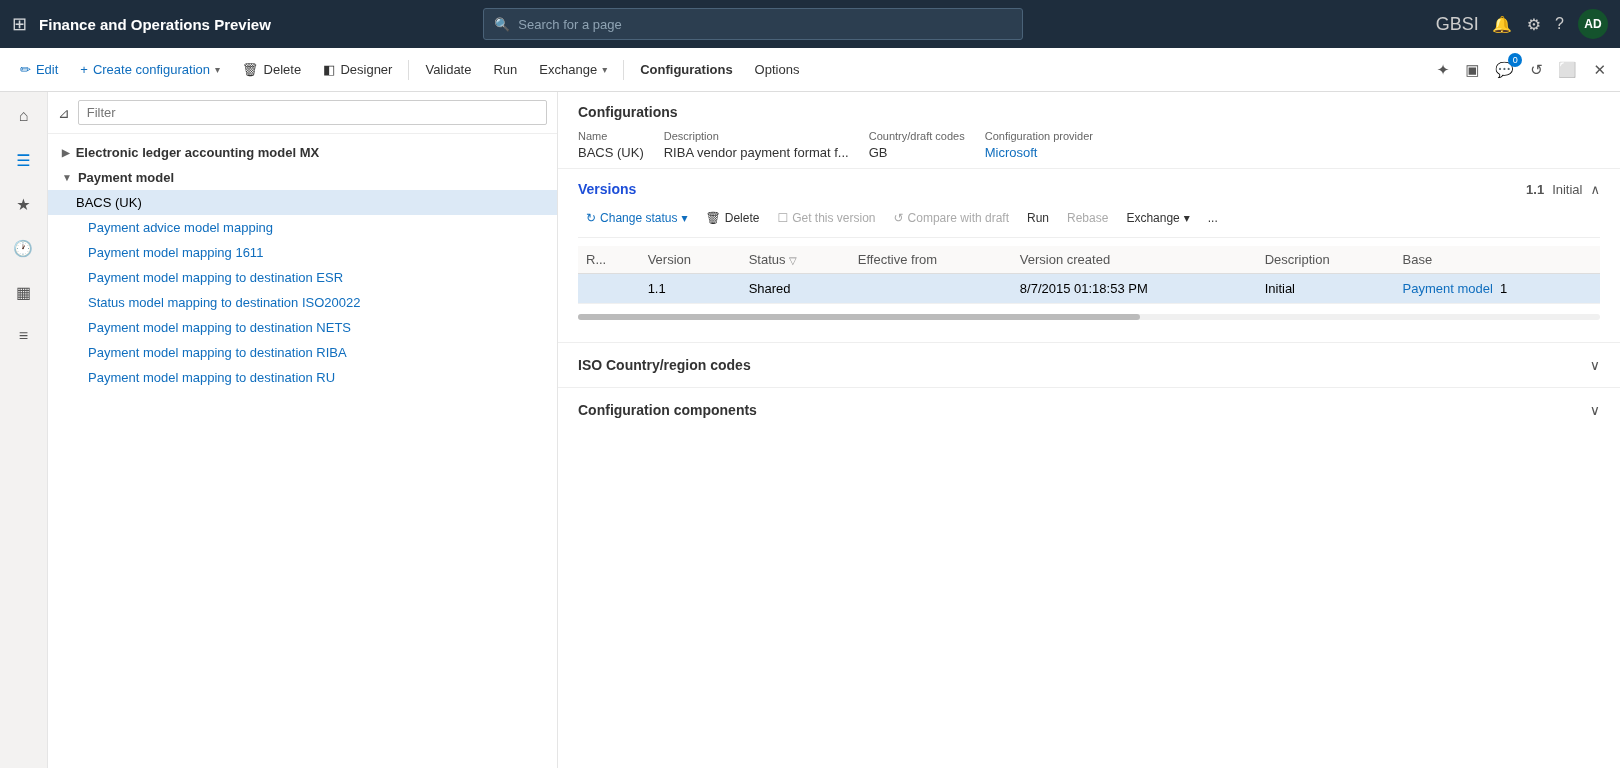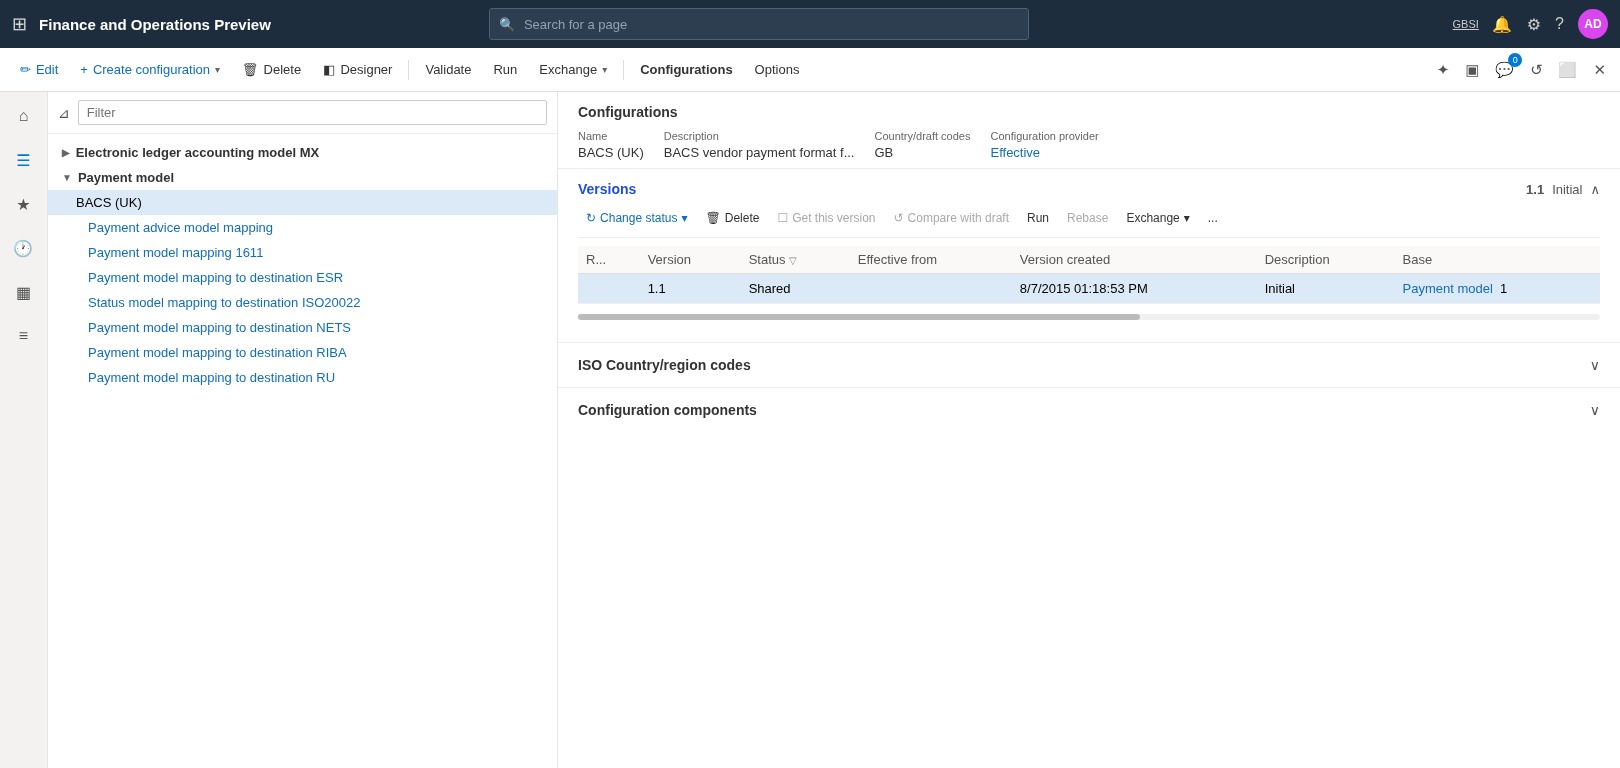--- a/index.html
+++ b/index.html
@@ -22,24 +22,24 @@
       background: transparent; border: none; color: #cdd; outline: none;
       font-size: 13px; width: 100%;
     }
     .top-bar-search input::placeholder { color: #8fa3b3; }
     .top-bar-right { display: flex; align-items: center; gap: 14px; margin-left: auto; }
     .top-bar-right .icon-btn {
       color: #ccc; font-size: 16px; cursor: pointer; background: none; border: none;
     }
     .avatar {
       width: 30px; height: 30px; border-radius: 50%;
-      background: #d946ef; color: #fff; display: flex; align-items: center; justify-content: center;
+      background: #14532d; color: #fff; display: flex; align-items: center; justify-content: center;
       font-size: 12px; font-weight: 700; cursor: pointer;
     }
-    .gbsi { color: #ccc; font-size: 11px; text-decoration: underline; }
+    .gbsi { color: #ccc; font-size: 18px; }
 
     
     .cmd-bar {
       display: flex; align-items: center;
       background: #fff; border-bottom: 1px solid #ddd;
       height: 44px; padding: 0 10px; gap: 2px;
     }
     .cmd-btn {
       display: flex; align-items: center; gap: 5px;
       padding: 6px 10px; border: none; background: none;
@@ -286,29 +286,29 @@
 
     <div class="config-header">
       <h2>Configurations</h2>
       <div class="config-fields">
         <div class="config-field">
           <label>Name</label>
           <div class="val">BACS (UK)</div>
         </div>
         <div class="config-field">
           <label>Description</label>
-          <div class="val">BACS vendor payment format f...</div>
+          <div class="val">RIBA vendor payment format f...</div>
         </div>
         <div class="config-field">
           <label>Country/draft codes</label>
           <div class="val">GB</div>
         </div>
         <div class="config-field">
           <label>Configuration provider</label>
-          <div class="val link">Effective</div>
+          <div class="val link">Microsoft</div>
         </div>
       </div>
     </div>
 
     <div class="versions-section">
       <div class="versions-header">
         <h3>Versions</h3>
         <div class="versions-badge">
           <span class="ver-num">1.1</span>
           <span>Initial</span>

